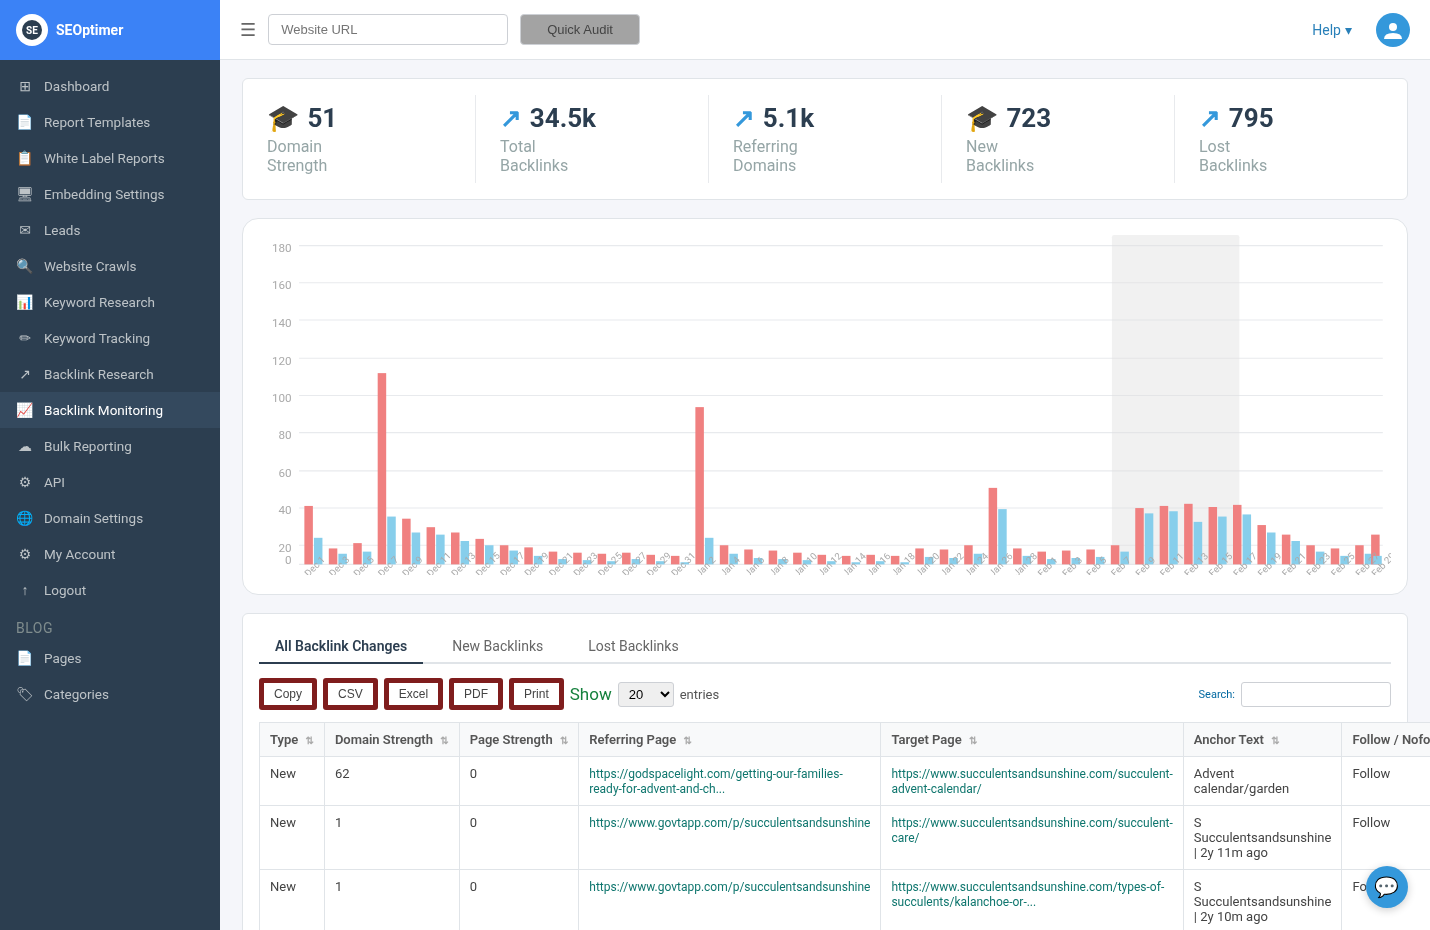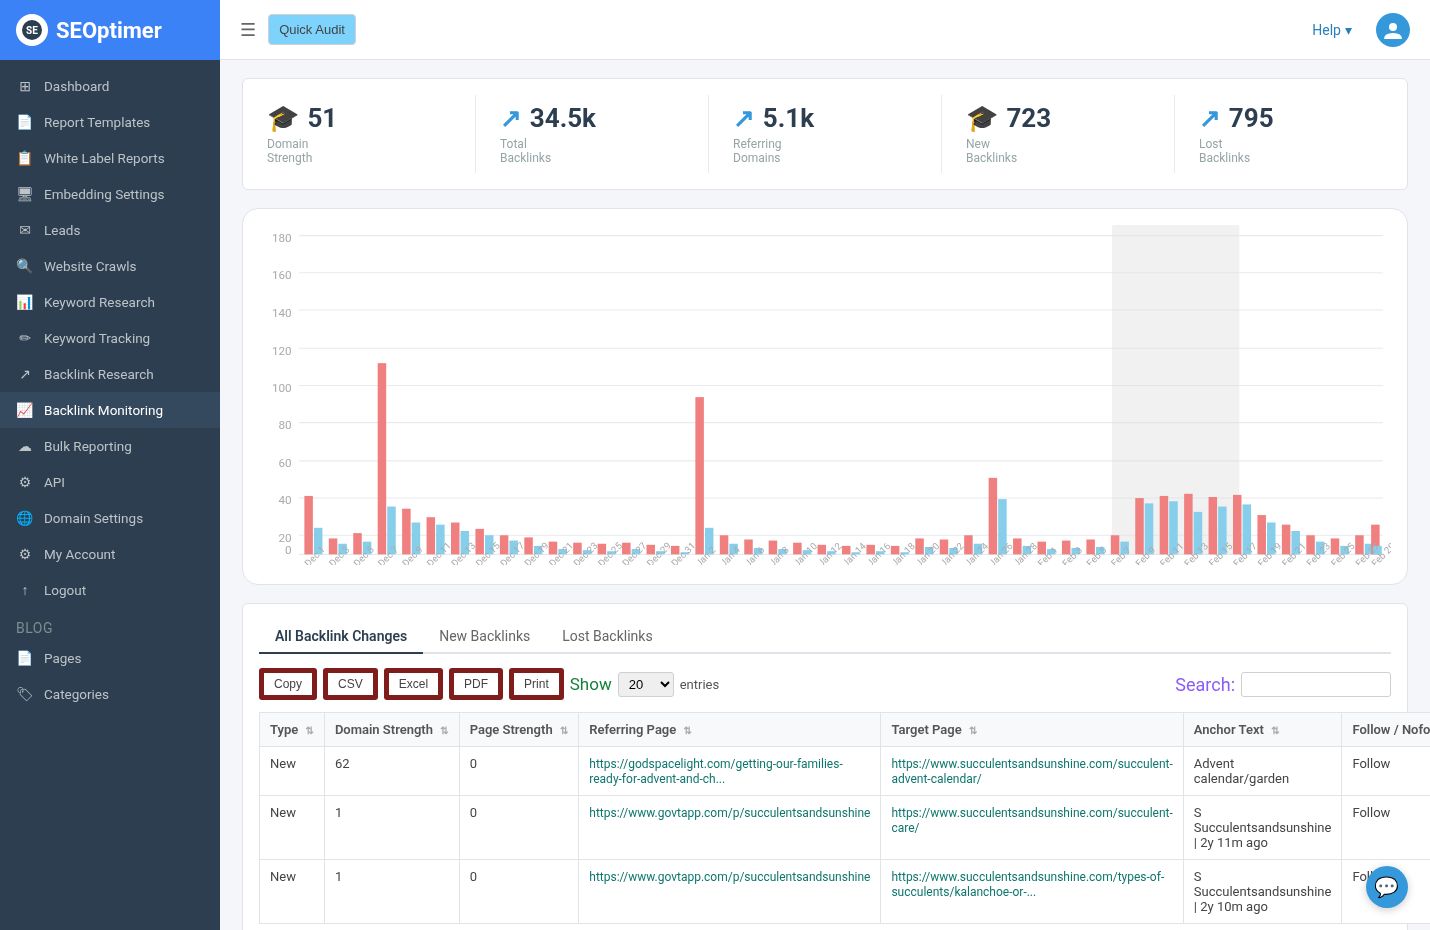--- a/index.html
+++ b/index.html
@@ -25,21 +25,21 @@
       min-height: 60px;
     }
     #sidebar-logo .logo-icon {
       width: 32px; height: 32px;
       background: #fff;
       border-radius: 50%;
       display: flex; align-items: center; justify-content: center;
       font-weight: bold; color: #2c3e50; font-size: 12px;
     }
     #sidebar-logo .logo-text {
-      font-size: 22px; font-weight: 700; color: #fff;
+      font-size: 14px; font-weight: 700; color: #fff;
     }
     .sidebar-nav { padding: 8px 0; flex: 1; }
     .sidebar-item {
       display: flex; align-items: center; gap: 10px;
       padding: 10px 16px;
       cursor: pointer;
       color: #bdc3c7;
       font-size: 13.5px;
       transition: background 0.15s;
     }
@@ -76,24 +76,24 @@
     #url-input {
       border: 1px solid #cdd0d5;
       border-radius: 4px;
       padding: 7px 12px;
       width: 240px;
       font-size: 13px;
       color: #aaa;
       outline: none;
     }
     #quick-audit-btn {
-      background: #7dd3fc;
+      background: #a3a3a3;
       border: 1px solid #cdd0d5;
       border-radius: 4px;
-      padding: 7px 10px;
+      padding: 7px 26px;
       font-size: 13px;
       cursor: pointer;
       color: #444;
     }
     #topbar-right {
       margin-left: auto;
       display: flex;
       align-items: center;
       gap: 24px;
     }
@@ -139,41 +139,41 @@
     .stat-card:last-child { border-right: none; }
     .stat-value {
       font-size: 26px;
       font-weight: 700;
       color: #2c3e50;
       display: flex;
       align-items: center;
       gap: 8px;
     }
     .stat-label {
-      font-size: 12px;
+      font-size: 16px;
       color: #95a5a6;
       margin-top: 4px;
     }
     .icon-teal { color: #1abc9c; }
     .icon-blue { color: #3498db; }
 
     
     #chart-container {
       background: #fff;
       border: 1px solid #e0e4e8;
       border-radius: 16px;
       padding: 16px;
       margin-bottom: 18px;
     }
     #chart-svg { width: 100%; height: 340px; }
 
     
     #tabs-row {
       display: flex;
-      gap: 0;
+      gap: 13px;
       border-bottom: 2px solid #e0e4e8;
       margin-bottom: 14px;
     }
     .tab-item {
       padding: 8px 16px;
       cursor: pointer;
       font-size: 14px;
       color: #666;
       border-bottom: 2px solid transparent;
       margin-bottom: -2px;
@@ -199,21 +199,21 @@
     }
     .tbl-btn.print { background: #fff; }
     #show-label { font-size: 17px; color: #15803d; }
     #entries-select {
       border: 1px solid #cdd0d5;
       border-radius: 3px;
       padding: 3px 6px;
       font-size: 13px;
     }
     #entries-label { font-size: 13px; color: #555; }
-    #search-label { font-size: 18px; color: #8b5cf6; margin-left: auto; }
+    #search-label { font-size: 11px; color: #0369a1; margin-left: auto; }
     #search-input {
       border: 1px solid #cdd0d5;
       border-radius: 3px;
       padding: 4px 8px;
       font-size: 13px;
       width: 150px;
     }
 
     
     #data-table {
@@ -340,20 +340,21 @@
         <span class="si-icon">🏷</span>
         <span>Categories</span>
       </div>
     </div>
 </nav>
 
 <div id="main">
 
   <div id="topbar">
     <span id="menu-icon">☰</span>
+    <input id="url-input" type="text" placeholder="Website URL" style="">
     <button id="quick-audit-btn">Quick Audit</button>
     <div id="topbar-right">
       <div id="help-btn">
         <span>Help</span>
         <span>▾</span>
       </div>
       <div id="user-icon">
         <svg width="22" height="22" viewBox="0 0 22 22" fill="none">
           <circle cx="11" cy="8" r="4" fill="#fff"></circle>
           <path d="M2 20 Q2 14 11 14 Q20 14 20 20" fill="#fff"></path>

